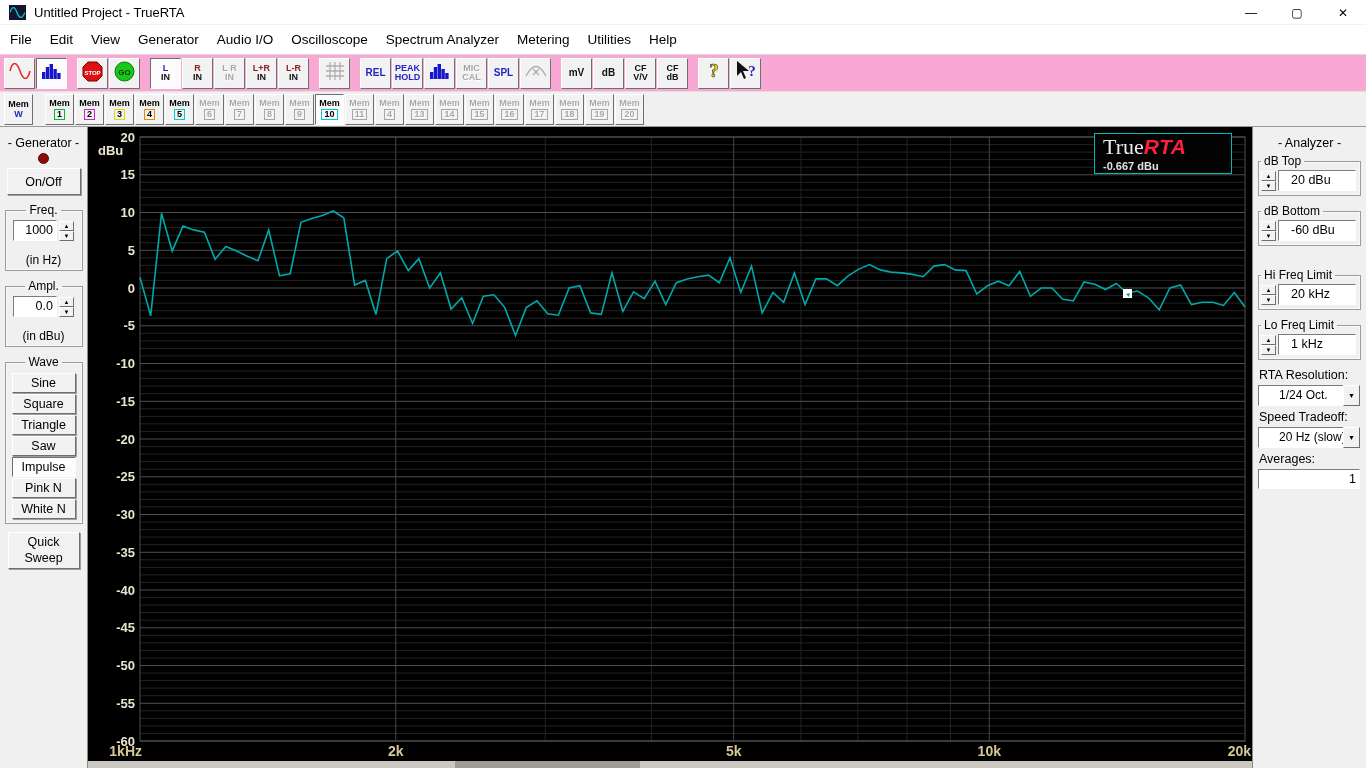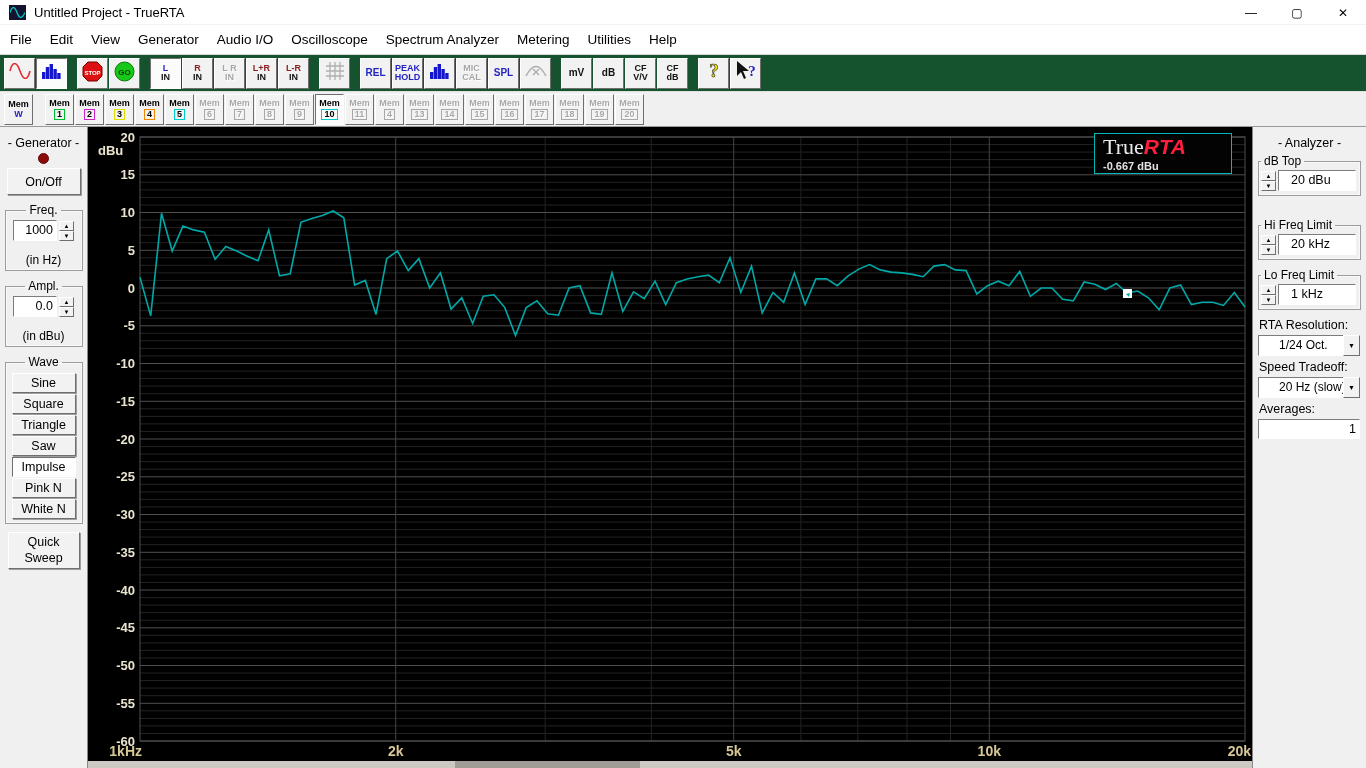--- a/index.html
+++ b/index.html
@@ -12,21 +12,21 @@
   .app-icon { width:17px; height:15px; margin:0 8px 0 9px; background:#14142e; display:flex; align-items:center; justify-content:center; }
   .title-text { font-size:13px; color:#000; }
   .win-controls { position:absolute; right:0; top:0; height:25px; display:flex; }
   .win-btn { width:46px; height:25px; display:flex; align-items:center; justify-content:center; font-size:12px; color:#000; }
 
   
   .menubar { height:30px; background:#ffffff; display:flex; align-items:center; padding-left:1px; border-bottom:1px solid #d8d8d8; }
   .menu-item { font-size:13.5px; color:#000; padding:5px 9px; cursor:default; }
 
   
-  .toolbar { height:37px; background:#14532d; display:flex; align-items:center; padding-left:4px; border-bottom:1px solid #e0e0e0; }
+  .toolbar { height:37px; background:#f9a8d4; display:flex; align-items:center; padding-left:4px; border-bottom:1px solid #e0e0e0; }
   .tbtn { width:31px; height:31px; margin-right:1px; background:#f2f2f2; border:1px solid; border-color:#ffffff #6f6f6f #6f6f6f #ffffff; display:flex; flex-direction:column; align-items:center; justify-content:center; line-height:1.05; position:relative; }
   .tbtn.gap { margin-left:9px; }
   .tbtn.pressed { border-color:#6f6f6f #ffffff #ffffff #6f6f6f; background:#fbfbfb; }
   .tbtn .l1 { font-size:9px; font-weight:bold; }
   .tbtn .l2 { font-size:9px; font-weight:bold; }
   .tbtn.single .l1 { font-size:10px; }
   .tbtn.disabled .l1, .tbtn.disabled .l2 { color:#a6a6a6 !important; text-shadow:1px 1px 0 #ffffff; }
 
   
   .membar { height:35px; background:#f0f0f0; display:flex; align-items:center; padding-left:4px; border-bottom:1px solid #9a9a9a; }
@@ -506,20 +506,30 @@
         <legend>dB Top</legend>
         <div class="anarow">
           <div class="spincol anaspin">
             <div class="spin">▲</div>
             <div class="spin">▼</div>
           </div>
           <div class="sunken anafld">20 dBu</div>
         </div>
       </fieldset>
 
+      <fieldset class="anafs">
+        <legend>dB Bottom</legend>
+        <div class="anarow">
+          <div class="spincol anaspin">
+            <div class="spin">▲</div>
+            <div class="spin">▼</div>
+          </div>
+          <div class="sunken anafld">-60 dBu</div>
+        </div>
+      </fieldset>
 
       <fieldset class="anafs" style="margin-top:22px;">
         <legend>Hi Freq Limit</legend>
         <div class="anarow">
           <div class="spincol anaspin">
             <div class="spin">▲</div>
             <div class="spin">▼</div>
           </div>
           <div class="sunken anafld">20 kHz</div>
         </div>

